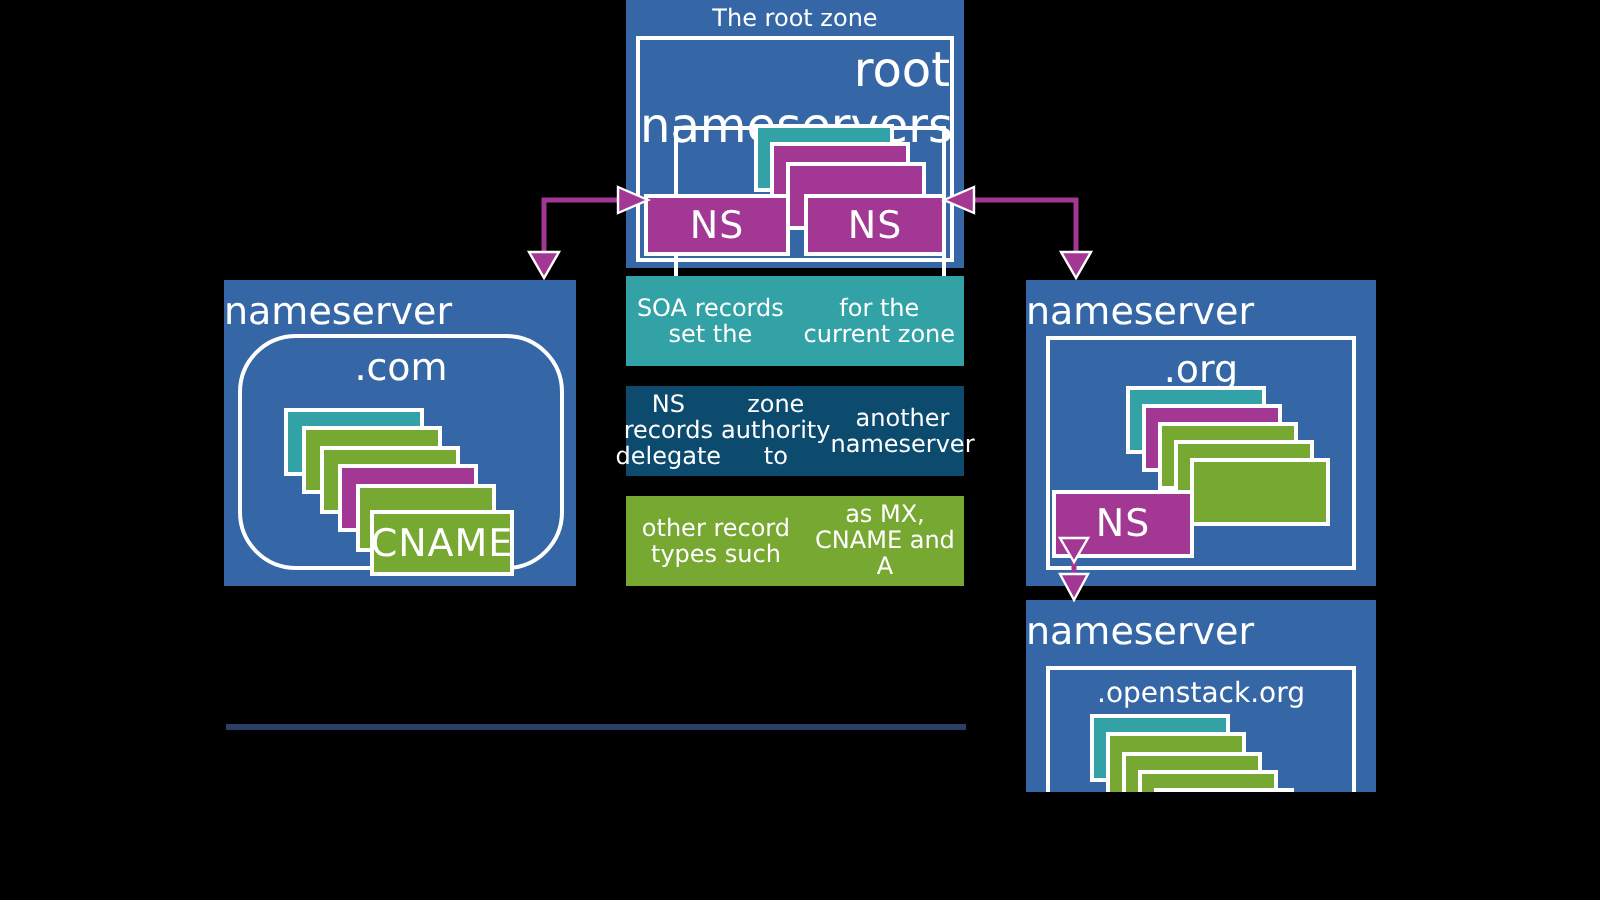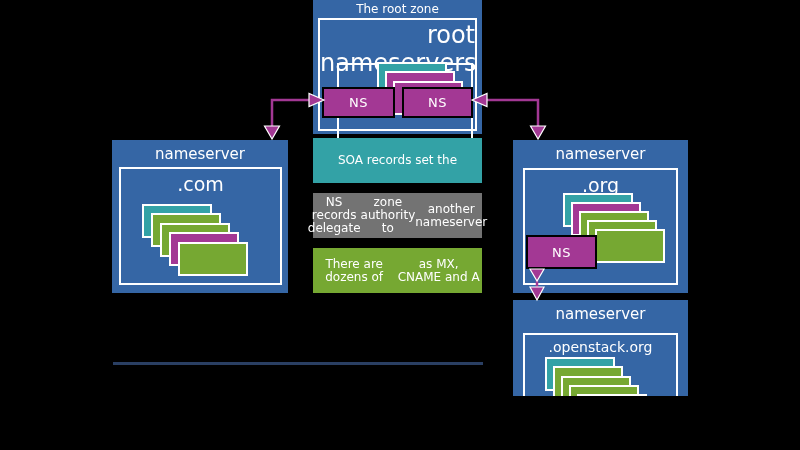--- a/index.html
+++ b/index.html
@@ -3,23 +3,23 @@
 <meta charset="utf-8">
 <style>
   * { margin:0; padding:0; box-sizing:border-box; }
   html,body { width:800px; height:450px; }
   body { background:#000; font-family:"DejaVu Sans", sans-serif; color:#fff; }
   #stage { position:relative; width:800px; height:396px; background:var(--background,#000); overflow:hidden; }
 
   .panel { position:absolute; background:var(--blue,#3566a5); }
   .inner-box { position:absolute; border:2px solid #fff; }
   .card { position:absolute; width:70px; height:34px; border:2px solid #fff; }
-  .record { position:absolute; border:2px solid #000000; display:flex; align-items:center; justify-content:center;
-            font-size:13px; letter-spacing:.5px; }
-  .panel-title { text-align:center; font-size:15px; margin-top:5px; }
+  .record { position:absolute; border:2px solid #ffffff; display:flex; align-items:center; justify-content:center;
+            font-size:19px; letter-spacing:.5px;margin-top:10px; }
+  .panel-title { text-align:left; font-size:19px; margin-top:5px; }
   .zone-label { text-align:center; font-size:19px; margin-top:4px; }
 
   
   #root-zone { left:313px; top:0; width:169px; height:134px; }
   .rz-banner { text-align:center; font-size:12px; height:18px; line-height:18px; }
   .rz-boxA { left:5px; top:18px; width:159px; height:113px; }
   .rz-title { text-align:right; font-size:24px; margin-top:1px; }
   .rz-boxB { position:absolute; left:17px; top:43px; width:136px; height:83px; border:2px solid #fff; }
   .rz-dot { text-align:center; font-size:15px; line-height:12px; margin-top:2px; font-weight:bold; }
 
@@ -56,28 +56,29 @@
     </div>
     <div class="card" style="left: 64px; top: 62px; background-color: rgb(51, 162, 166);"></div>
     <div class="card" style="left: 72px; top: 71px; background-color: rgb(163, 56, 148);"></div>
     <div class="card" style="left: 80px; top: 81px; background-color: rgb(163, 56, 148);"></div>
     <div class="record" style="left: 9px; top: 87px; width: 73px; height: 31px; background-color: rgb(163, 56, 148);">NS</div>
     <div class="record" style="left: 89px; top: 87px; width: 71px; height: 31px; background-color: rgb(163, 56, 148);">NS</div>
   </div>
 
   <div id="ns-com" class="panel">
     <div class="panel-title">nameserver</div>
-    <div class="inner-box" style="left:7px; top:27px; width:163px; height:118px;">
+    <div class="inner-box" style="left:7px; top:27px; width:163px; height:118px;border-radius:29px;">
       <div class="zone-label">.com</div>
     </div>
     <div class="card" style="left: 30px; top: 64px; background-color: rgb(51, 162, 166);"></div>
     <div class="card" style="left: 39px; top: 73px; background-color: rgb(118, 168, 50);"></div>
     <div class="card" style="left: 48px; top: 83px; background-color: rgb(118, 168, 50);"></div>
     <div class="card" style="left: 57px; top: 92px; background-color: rgb(163, 56, 148);"></div>
     <div class="card" style="left: 66px; top: 102px; background-color: rgb(118, 168, 50);"></div>
+    <div class="record" style="left: 73px; top: 105px; width: 72px; height: 33px; background-color: rgb(118, 168, 50);">CNAME</div>
   </div>
 
   <div id="ns-org" class="panel">
     <div class="panel-title">nameserver</div>
     <div class="inner-box" style="left:10px; top:28px; width:155px; height:117px;">
       <div class="zone-label">.org</div>
     </div>
     <div class="card" style="left: 50px; top: 53px; background-color: rgb(51, 162, 166);"></div>
     <div class="card" style="left: 58px; top: 62px; background-color: rgb(163, 56, 148);"></div>
     <div class="card" style="left: 66px; top: 71px; background-color: rgb(118, 168, 50);"></div>
@@ -94,28 +95,29 @@
     <div class="card" style="left: 32px; top: 57px; background-color: rgb(51, 162, 166);"></div>
     <div class="card" style="left: 40px; top: 66px; background-color: rgb(118, 168, 50);"></div>
     <div class="card" style="left: 48px; top: 76px; background-color: rgb(118, 168, 50);"></div>
     <div class="card" style="left: 56px; top: 85px; background-color: rgb(118, 168, 50);"></div>
     <div class="card" style="left: 64px; top: 94px; background-color: rgb(118, 168, 50);"></div>
     <div class="record" style="left: 74px; top: 101px; width: 70px; height: 33px; background-color: rgb(118, 168, 50);">A</div>
   </div>
 
   <div id="legend-soa" class="legend-box" style="background-color: rgb(51, 162, 166);">
     <div>SOA records set the</div>
+    <div>for the current zone</div>
   </div>
-  <div id="legend-ns" class="legend-box" style="background-color: #737373; text-align: center;">
+  <div id="legend-ns" class="legend-box" style="background-color: #0c4a6e; text-align: center;">
     <div>NS records delegate</div>
     <div>zone authority to</div>
     <div>another nameserver</div>
   </div>
   <div id="legend-other" class="legend-box" style="background-color: rgb(118, 168, 50);">
-    <div>There are dozens of</div>
+    <div>other record types such</div>
     <div>as MX, CNAME and A</div>
   </div>
 
   <div id="divider-line"></div>
 
   <svg id="arrow-layer" viewBox="0 0 800 450">
     <g>
       <polyline class="arrow-line" points="310,100 272,100 272,127"></polyline>
       <polygon class="arrow-head" points="324,100 309,93.5 309,106.5"></polygon>
       <polygon class="arrow-head" points="272,139 264.5,126 279.5,126"></polygon>

